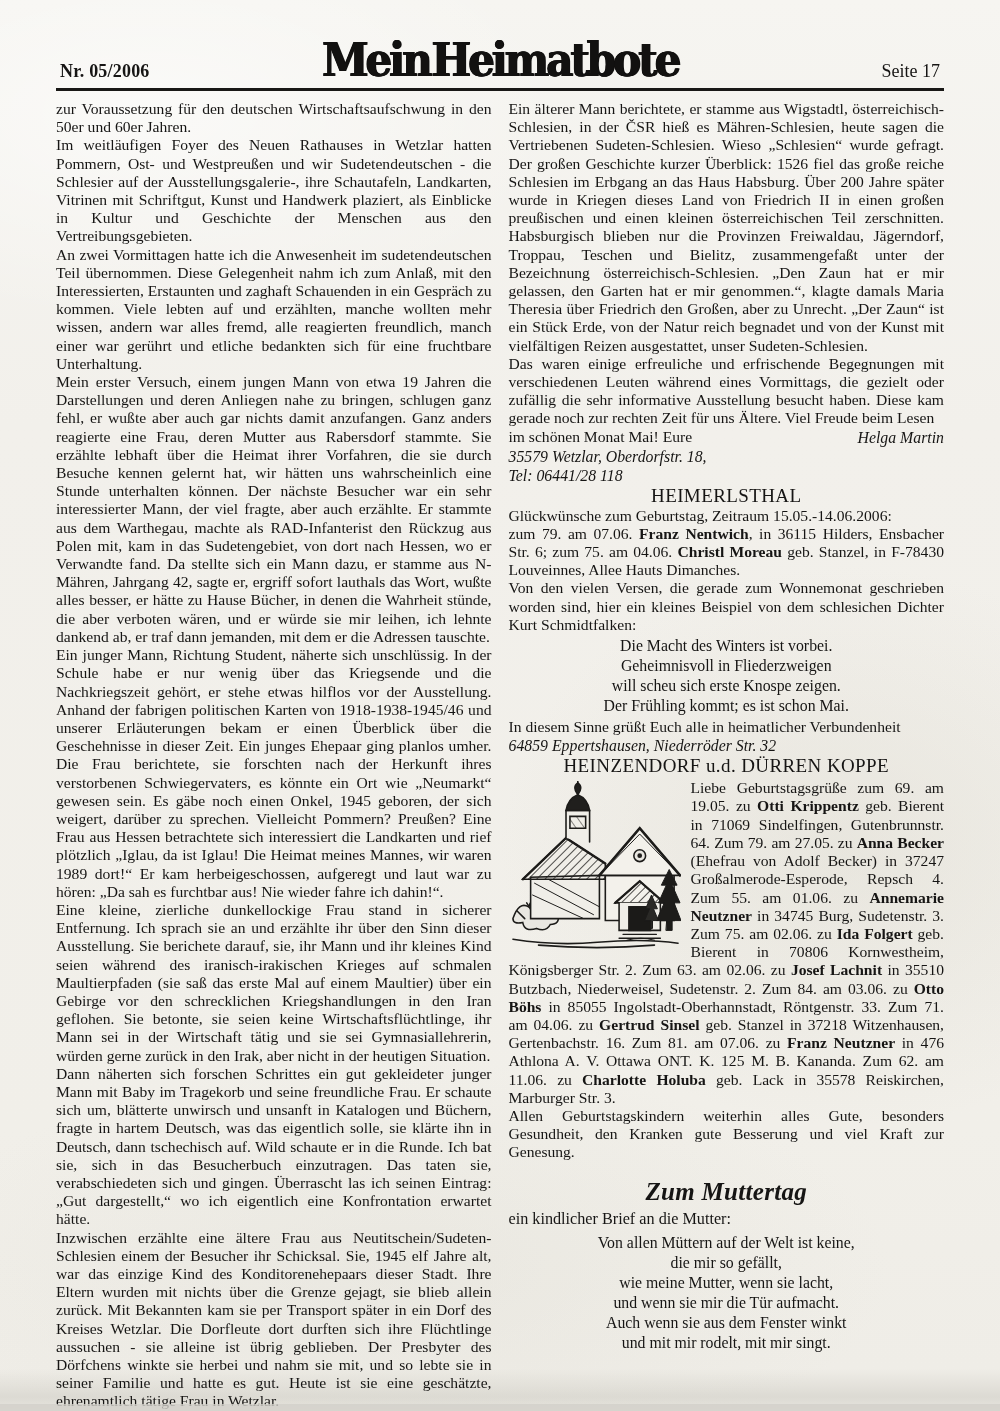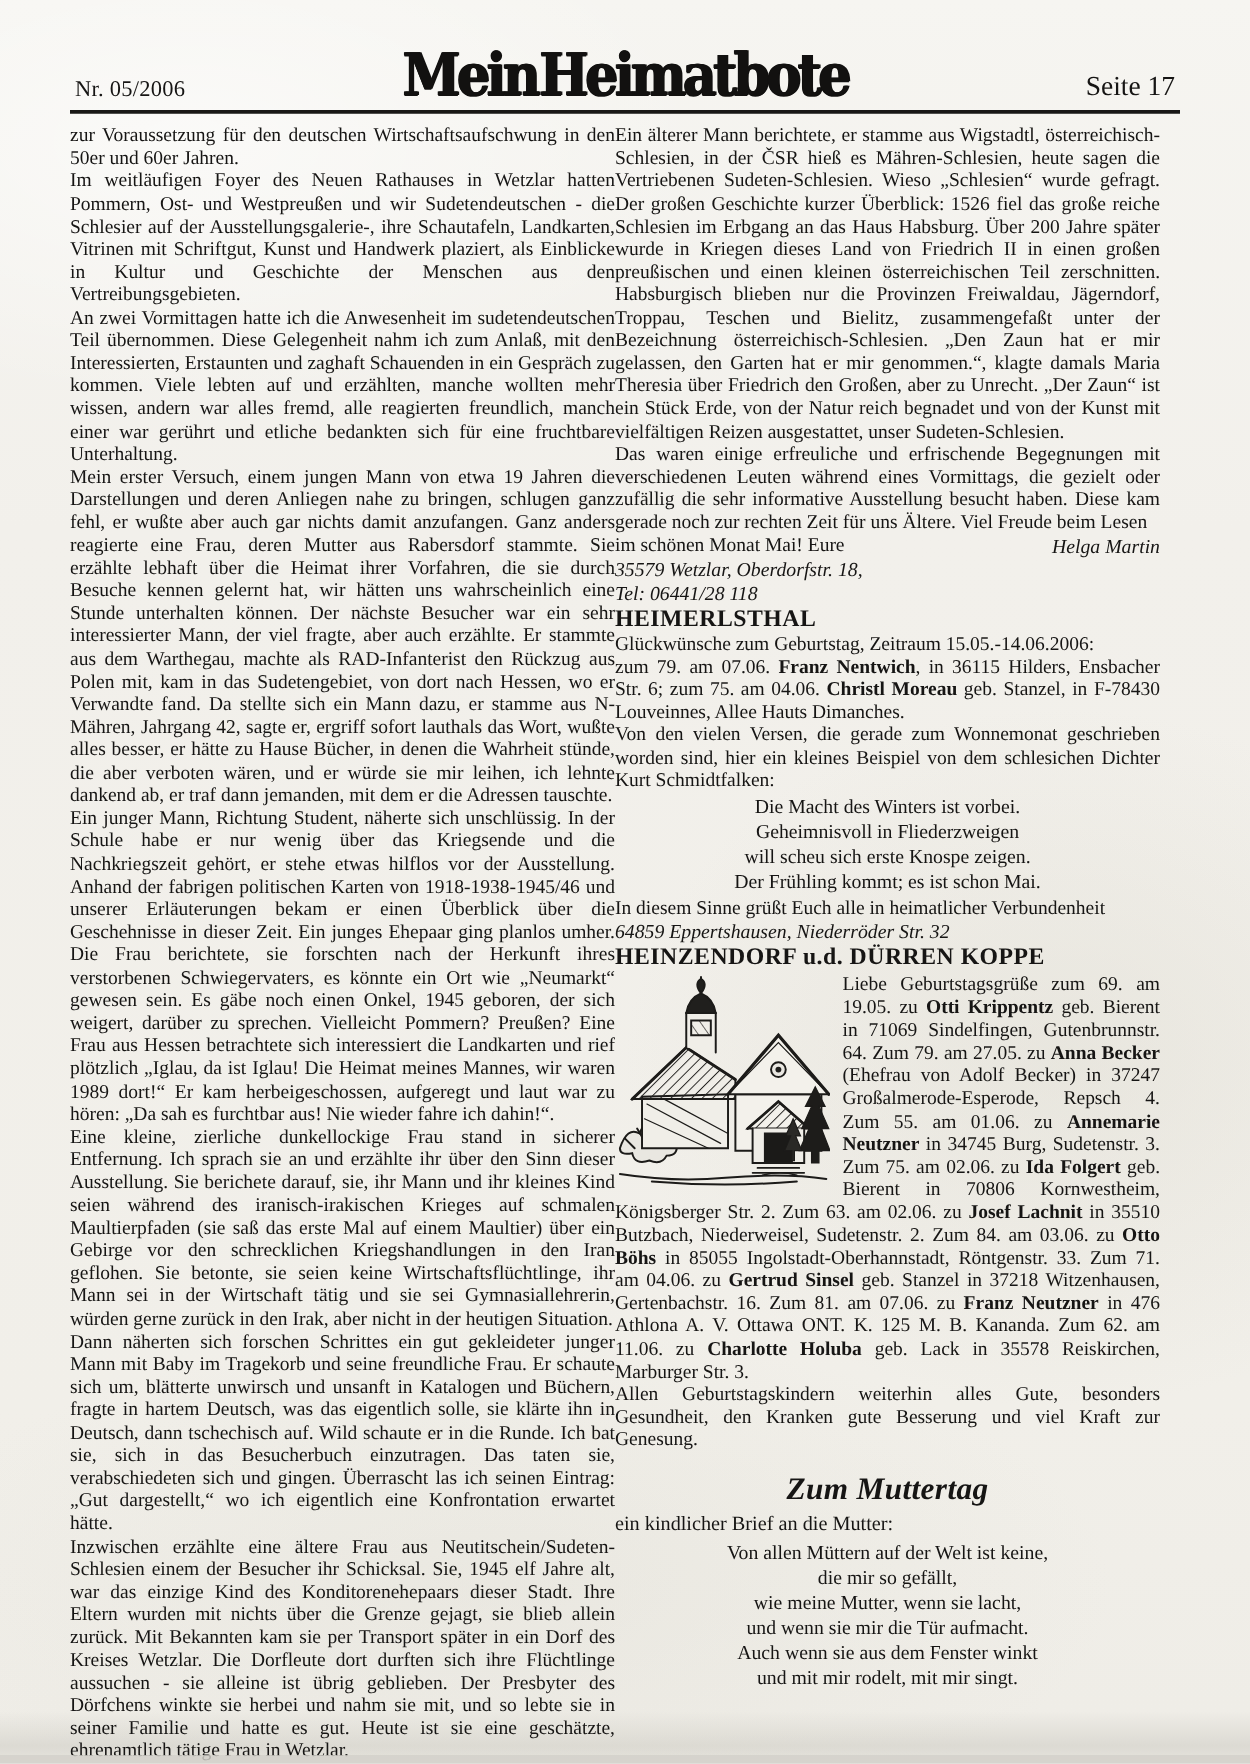--- a/index.html
+++ b/index.html
@@ -11,41 +11,41 @@
       radial-gradient(ellipse 700px 300px at 40% 90%, rgba(220,218,208,.30), rgba(220,218,208,0) 70%),
       linear-gradient(#f6f5f1 0%, #f2f0eb 30%, #f1efe9 80%, #efede7 97%, #dcdad3 99%, #e7e5df 100%);
     color:#161514;
     font-family:"Liberation Serif","DejaVu Serif",serif;
     -webkit-font-smoothing:antialiased;
   }
   .sheet{position:relative;width:1000px;height:1411px;padding:0 56px;box-sizing:border-box;}
 
   
   .header{position:relative;height:88px;border-bottom:3px solid #191816;}
-  .issue{position:absolute;left:4px;bottom:6px;font-size:18px;letter-spacing:.2px;}
-  .pageno{position:absolute;right:4px;bottom:6px;font-size:22px;}
+  .issue{position:absolute;left:4px;bottom:6px;font-size:18px;letter-spacing:.2px;font-weight:bold;}
+  .pageno{position:absolute;right:4px;bottom:6px;font-size:18px;}
   .masthead{
     position:absolute;left:0;right:0;bottom:2px;text-align:center;
     font-family:"DejaVu Serif",serif;font-weight:bold;font-size:42px;line-height:46px;
     letter-spacing:-3px;word-spacing:-10px;color:#121110;
     transform:scaleY(1.12);transform-origin:bottom;
     text-shadow:1px 0 #121110,-.5px 0 #121110,0 .5px #121110;
   }
 
   
-  .cols{display:flex;padding-top:9px;}
+  .cols{display:flex;gap:17px;padding-top:9px;}
   .col{width:436px;}
   p.body{margin:0;font-size:15.6px;line-height:18.2px;text-align:justify;}
   .nojust{text-align:left;}
   b{font-weight:bold;}
 
   .lastline{display:flex;justify-content:space-between;font-size:15.6px;line-height:18.2px;}
   .sig{font-style:italic;font-size:15.8px;line-height:19px;}
 
-  h2.section{margin:0;font-size:19px;font-weight:bold;letter-spacing:.4px;}
+  h2.section{margin:0;text-align:center;font-size:19px;font-weight:normal;letter-spacing:.4px;}
   .mt26{margin-top:26px;} .mt12{margin-top:2px;} .mt18{margin-top:18px;} .mt28{margin-top:28px;}
   .bold-line{font-weight:bold;font-size:15.6px;line-height:18.2px;margin:0;}
 
   .poem{text-align:center;font-size:15.8px;line-height:20px;margin:2px 0;}
   .poem div{white-space:nowrap;}
 
   .muttertag-h{margin:16px 0 4px;text-align:center;font-size:25px;font-weight:bold;font-style:italic;letter-spacing:.3px;}
   .muttertag-sub{text-align:left;font-size:16.2px;margin:2px 0 4px;}
 
   .church{float:left;width:172px;height:172px;margin:2px 10px 2px 0;}

